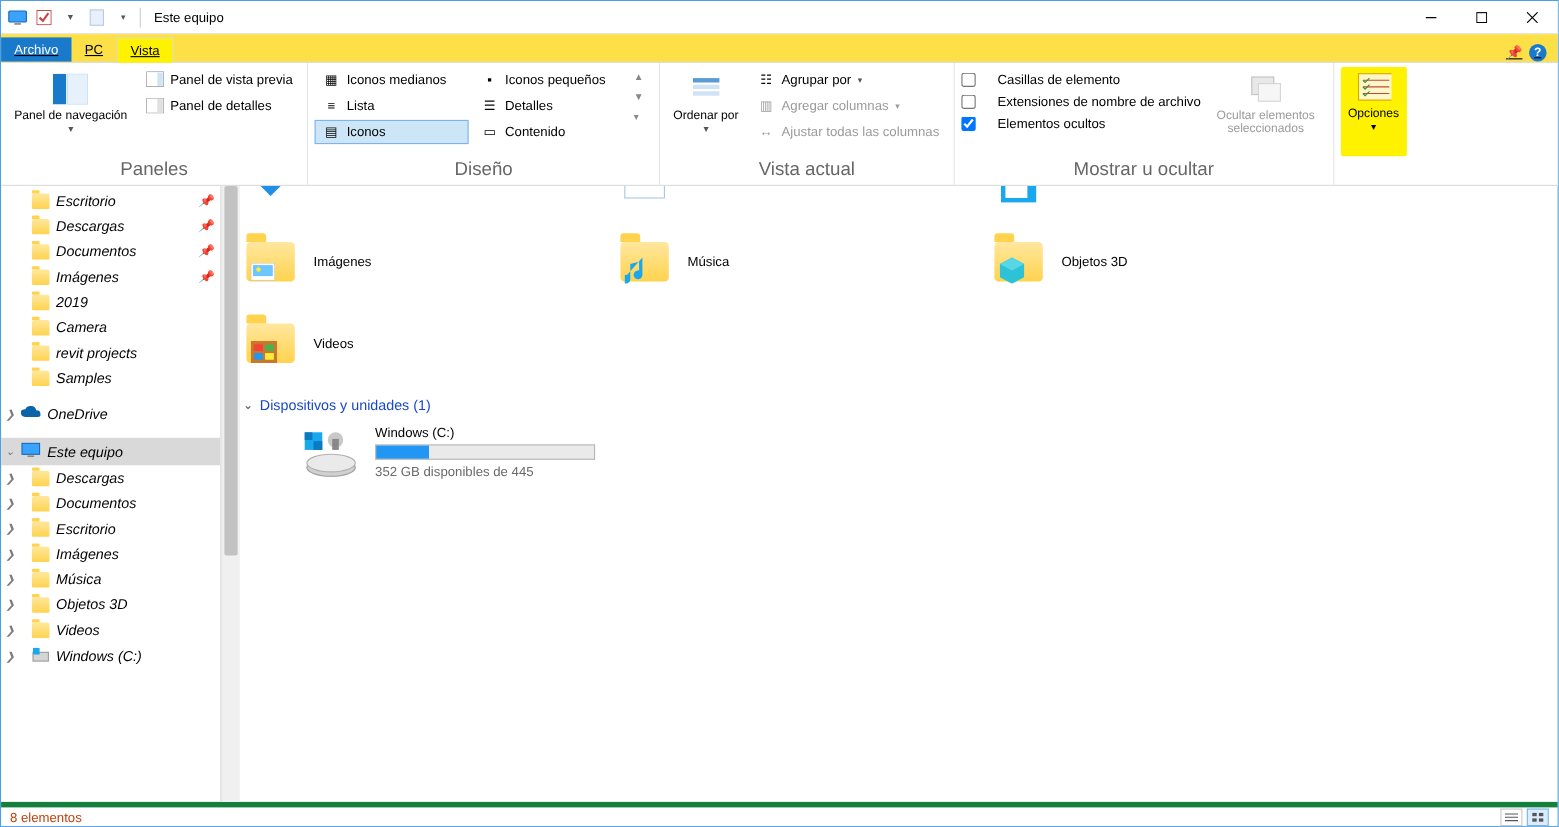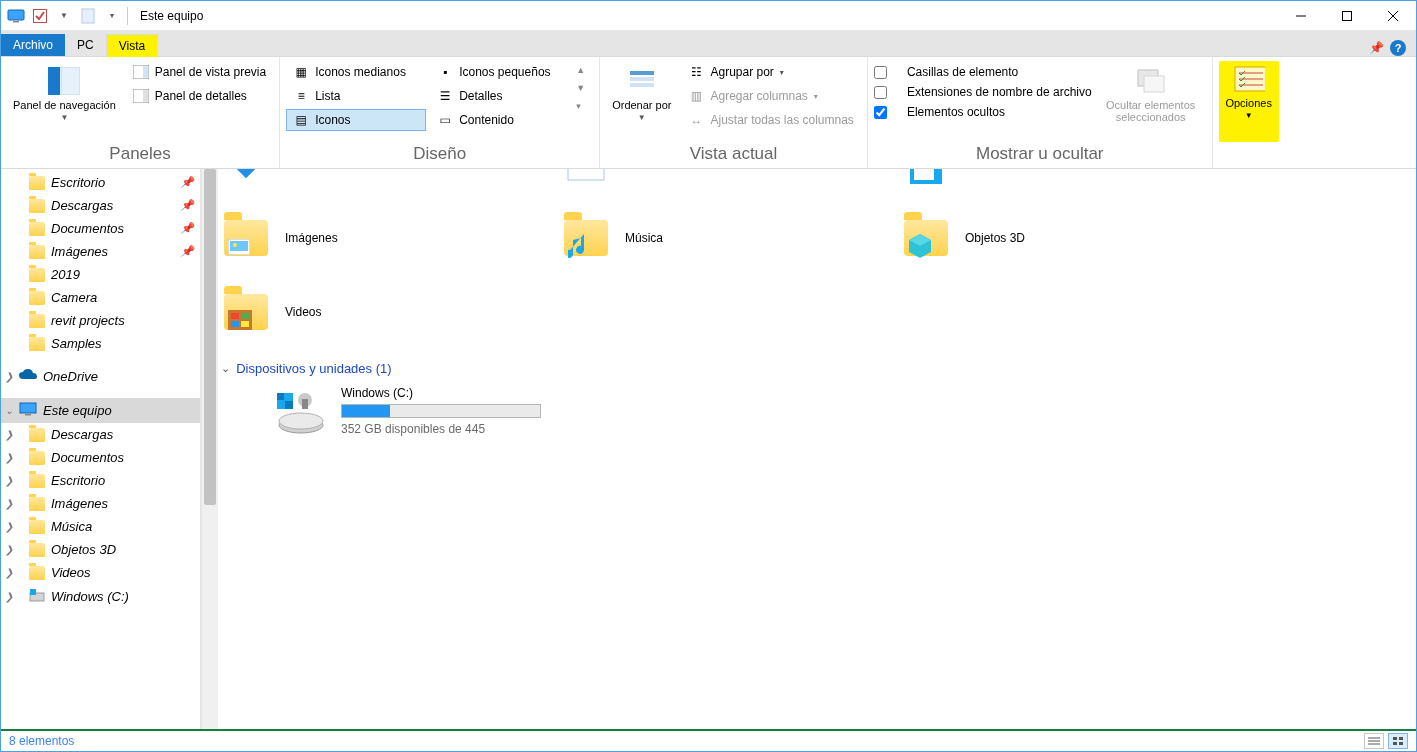--- a/index.html
+++ b/index.html
@@ -6,21 +6,21 @@
   body { margin:0; background:#fff; color:#000; font-size:12px; user-select:none; }
   .window { width:1417px; height:752px; border:1px solid #4da0e3; display:flex; flex-direction:column; background:#fff; position:relative; }
   .titlebar { height:30px; display:flex; align-items:center; padding:0 0 0 6px; background:#fff; border-bottom:1px solid #e5e5e5; }
   .titlebar .qat { display:flex; align-items:center; gap:6px; }
   .qat .icn { display:inline-flex; align-items:center; justify-content:center; width:18px; height:18px; }
   .titlebar .sep { width:1px; height:18px; background:#ccc; margin:0 6px; }
   .titlebar .title { margin-left:6px; font-size:12px; }
   .titlebar .wincontrols { margin-left:auto; display:flex; }
   .wincontrols div { width:46px; height:30px; display:flex; align-items:center; justify-content:center; font-size:14px; }
 
-  .tabsbar { height:26px; display:flex; align-items:flex-end; background:#e5e5e5; border-bottom:1px solid #dadada; position:relative; }
+  .tabsbar { height:26px; display:flex; align-items:flex-end; background:#fde047; border-bottom:1px solid #dadada; position:relative;text-decoration:underline; }
   .tabsbar .tab { padding:4px 12px; font-size:12px; cursor:default; }
   .tabsbar .tab.archivo { background:#1979ca; color:#fff; }
   .tabsbar .tab.vista { background:#fff200; color:#000; border:1px solid #dadada; border-bottom:none; position:relative; top:1px; }
   .tabsbar .rightctrls { margin-left:auto; display:flex; align-items:center; gap:6px; padding-right:10px; }
   .help-badge { width:16px; height:16px; border-radius:50%; background:#1979ca; color:#fff; display:flex; align-items:center; justify-content:center; font-size:11px; font-weight:bold; }
 
   .ribbon { height:112px; display:flex; background:#fff; border-bottom:1px solid #dadada; }
   .rgroup { display:flex; flex-direction:column; border-right:1px solid #e5e5e5; padding:4px 6px 2px; }
   .rgroup .body { flex:1; display:flex; gap:4px; }
   .rgroup .label { text-align:center; font-size:17px; color:#666; padding:2px 0; }
@@ -55,21 +55,21 @@
   .folder-yellow:before { content:""; position:absolute; top:-8px; left:0; width:18px; height:8px; background:#ffd34e; border-radius:3px 3px 0 0; }
   .section-header { display:flex; align-items:center; gap:6px; font-size:13px; color:#1a47c8; padding:8px 0 6px; }
   .section-header .chev { color:#555; font-size:11px; }
   .drive { display:flex; align-items:center; gap:14px; padding:4px 0 0 54px; }
   .drive .d-icon { width:52px; height:48px; display:flex; align-items:center; justify-content:center; position:relative; }
   .drive .meta { display:flex; flex-direction:column; gap:4px; }
   .drive .bar { width:200px; height:14px; border:1px solid #b5b5b5; background:#eaeaea; position:relative; }
   .drive .bar .fill { position:absolute; left:0; top:0; bottom:0; width:24%; background:#2196f3; }
   .drive .sub { color:#6a6a6a; font-size:12px; }
 
-  .statusbar { height:22px; border-top:2px solid #15803d; display:flex; align-items:center; padding:0 8px; font-size:12px; color:#3b82f6; }
+  .statusbar { height:22px; border-top:5px solid #15803d; display:flex; align-items:center; padding:0 8px; font-size:12px; color:#c2410c; }
   .statusbar .viewbtns { margin-left:auto; display:flex; gap:4px; }
   .viewbtns .vb { width:20px; height:16px; border:1px solid #c8c8c8; display:flex; align-items:center; justify-content:center; }
   .viewbtns .vb.active { background:#d9edff; border-color:#7eb4ea; }
 </style>
 </head>
 <body>
 
 <div class="window">
 
   <div class="titlebar">

